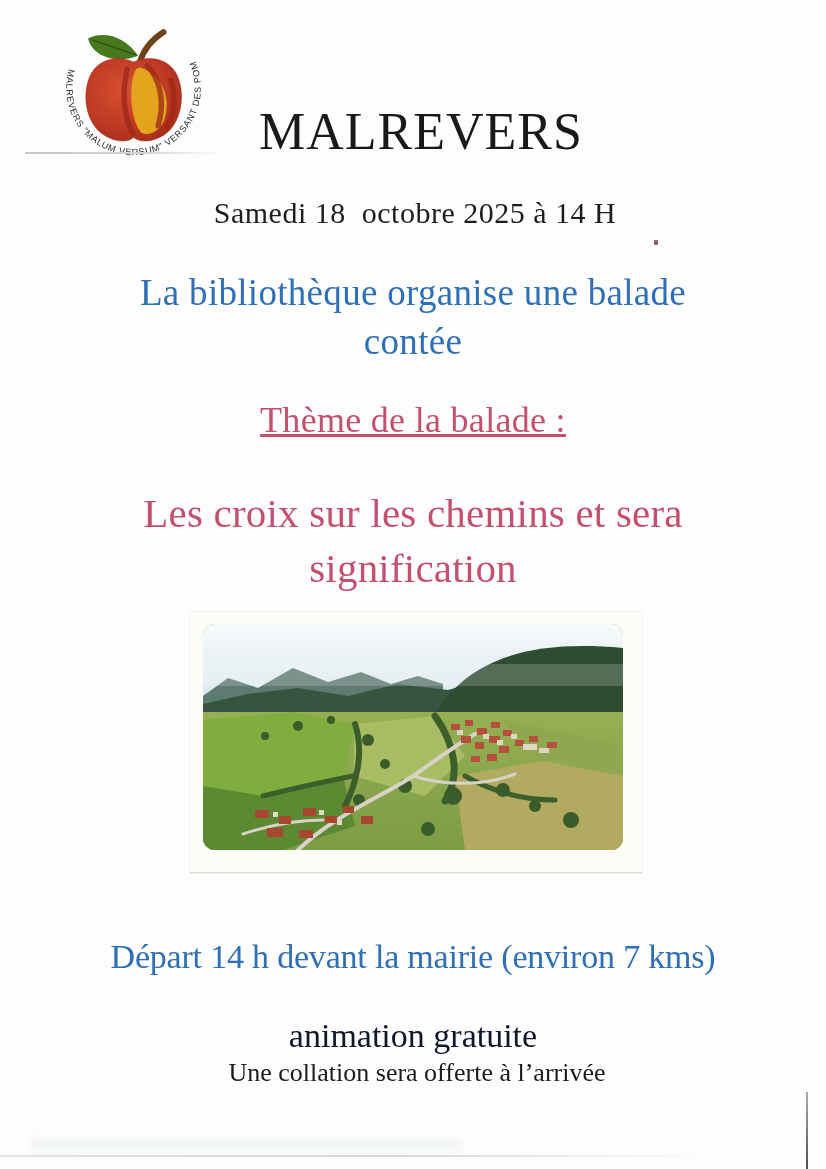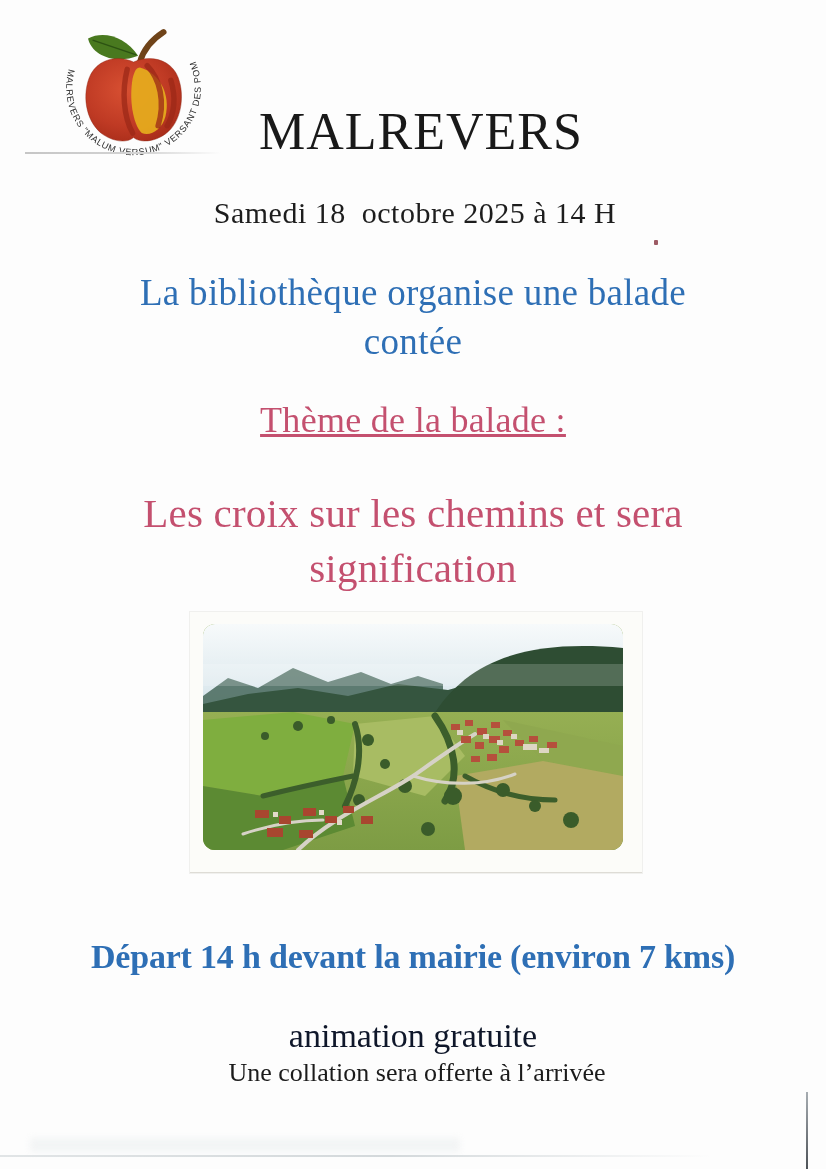--- a/index.html
+++ b/index.html
@@ -57,21 +57,21 @@
     border-bottom:1px solid #dedcd6;
   }
   .photo{
     position:absolute;left:13px;top:12px;width:420px;height:226px;
     border-radius:12px;overflow:hidden;background:#8aa84e;
   }
   .photo svg{display:block;}
 
   .departure{
     top:936px;font-size:34px;line-height:42px;
-    color:var(--blue,#2e6fb5);letter-spacing:-.2px;font-weight:bold;
+    color:var(--blue,#2e6fb5);letter-spacing:-.2px;
   }
   .free{top:1016px;font-size:34px;line-height:40px;color:#0f172a;}
   .snack{top:1057px;font-size:26px;line-height:32px;color:#1b1b1b;margin-left:8px;}
 
   
   .smudge{
     left:30px;top:1138px;width:430px;height:14px;
     background:#eef1f2;filter:blur(3px);opacity:.7;
   }
   .bottom-line{

